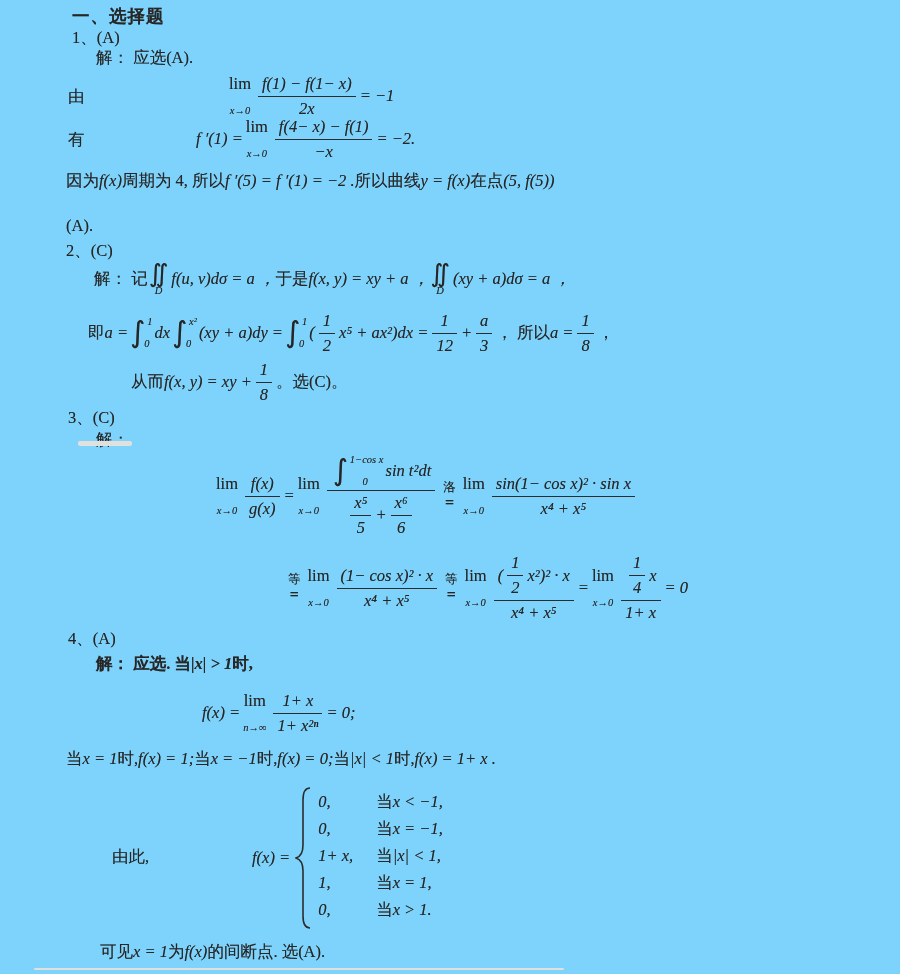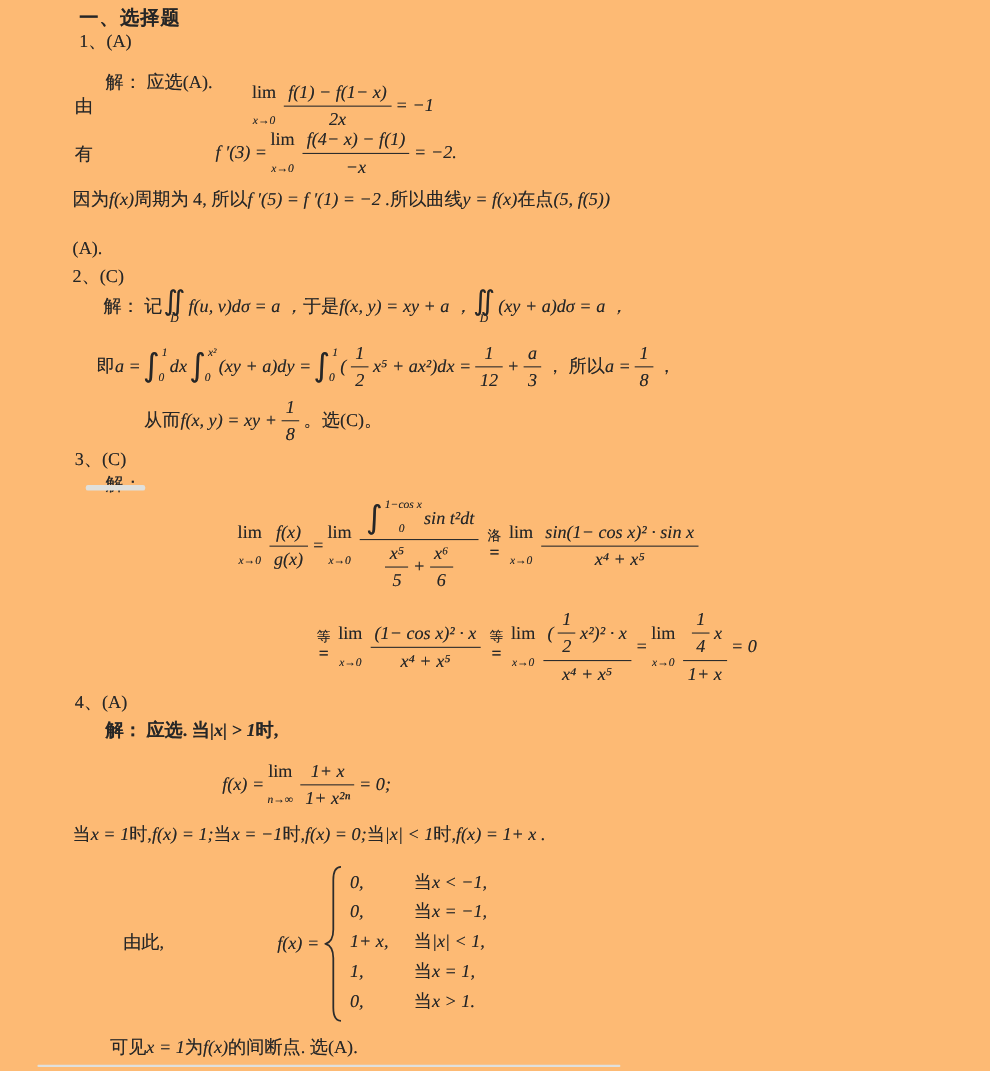--- a/index.html
+++ b/index.html
@@ -1,18 +1,18 @@
 <!DOCTYPE html>
 <html><head>
 <meta charset="utf-8">
 <style>
   html,body{margin:0;padding:0;background:#e9e9e7;}
   .doc{
     position:relative;width:900px;height:974px;margin:0 auto;
-    background:#fdba74;
+    background:#7dd3fc;
     color:#262626;
     font-family:"Liberation Serif","DejaVu Serif",serif;
     font-size:16.5px;
     overflow:hidden;
     text-shadow:0 0 .5px rgba(60,60,60,.55);
   }
   .abs{position:absolute;}
   .cjk{font-style:normal;}
   .mit{font-style:italic;font-family:"Liberation Serif","DejaVu Serif",serif;}
   .fline{display:flex;align-items:center;white-space:nowrap;}
@@ -48,38 +48,38 @@
   .artifact{position:absolute;background:#e0e0dc;border-radius:2px;}
 </style>
 </head>
 <body>
 
 <div class="doc">
 
   <div class="abs heading cjk" style="left:72px;top:4px;">一、选择题</div>
 
   <div class="abs" style="left:72px;top:27px;">1、(A)</div>
-  <div class="abs cjk" style="left:96px;top:47px;margin-top:17px;">解： 应选(A).</div>
+  <div class="abs cjk" style="left:96px;top:47px;">解： 应选(A).</div>
 
   <div class="abs cjk" style="left:68px;top:86px;">由</div>
   <div class="abs fline" style="left:226px;top:72px;height:48px;">
     <span class="lim">
       <span class="w">lim</span>
       <span class="s">x→0</span>
     </span>
     <span class="frac">
       <span class="num mit">f(1) − f(1− x)</span>
       <span class="den mit">2x</span>
     </span>
     <span class="mit">= −1</span>
   </div>
 
   <div class="abs cjk" style="left:68px;top:129px;">有</div>
   <div class="abs fline" style="left:196px;top:115px;height:48px;">
-    <span class="mit">f ′(3) =</span>
+    <span class="mit">f ′(1) =</span>
     <span class="lim">
       <span class="w">lim</span>
       <span class="s">x→0</span>
     </span>
     <span class="frac">
       <span class="num mit">f(4− x) − f(1)</span>
       <span class="den mit">−x</span>
     </span>
     <span class="mit">= −2.</span>
   </div>

